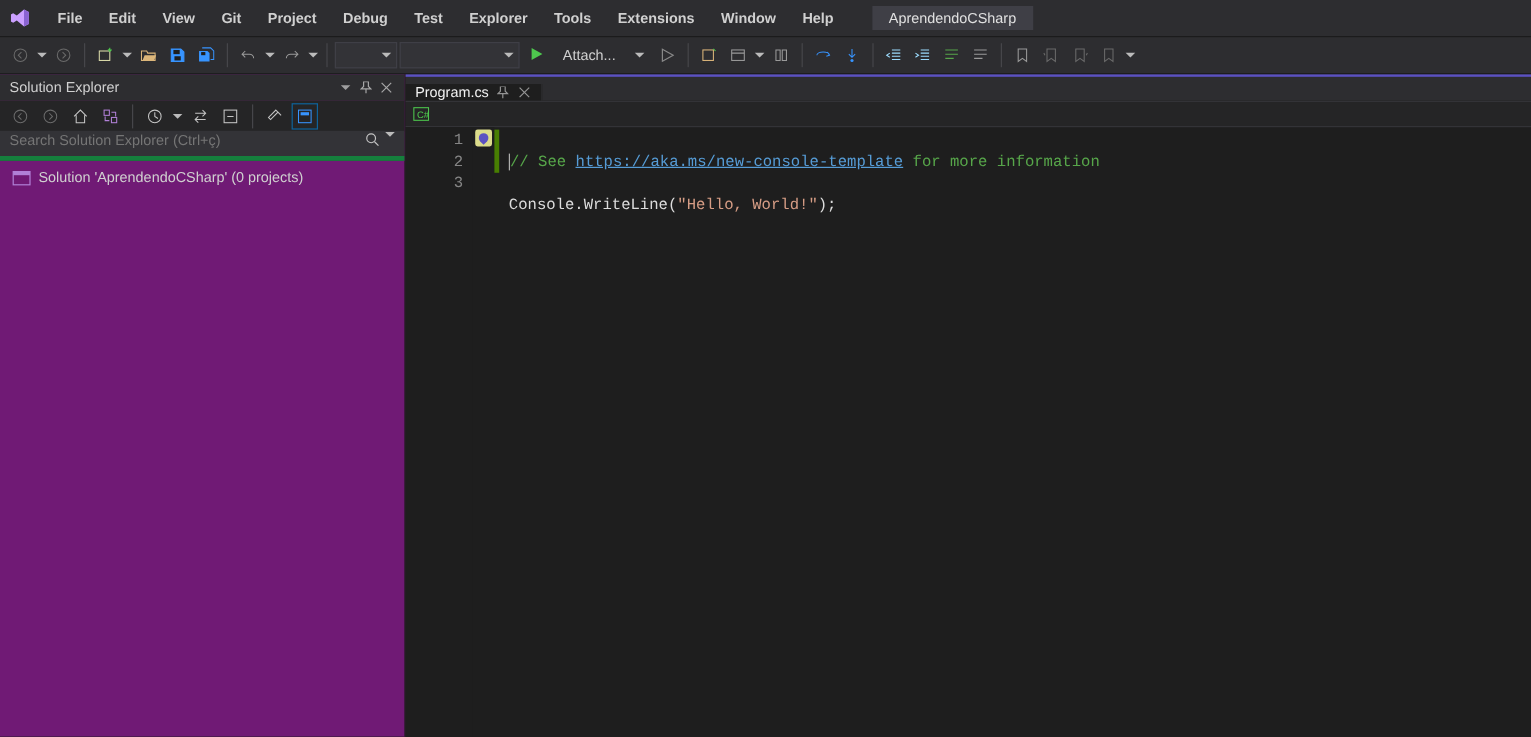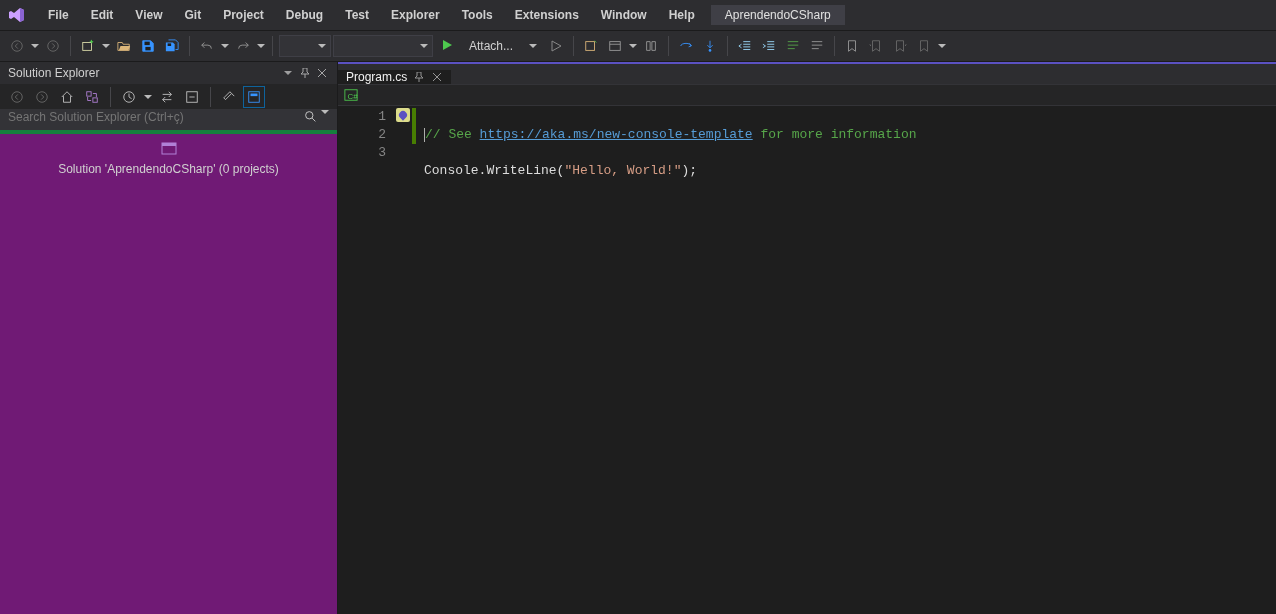--- a/index.html
+++ b/index.html
@@ -39,21 +39,21 @@
   display: flex; align-items: center;
   padding: 0 4px 0 8px;
   color: #999;
 }
 .search-box input {
   flex: 1; background: transparent; border: none; outline: none;
   color: #d0d0d0; font-size: 12px;
 }
 .search-icon { width: 14px; height: 14px; opacity: 0.7; }
 .solution-badge {
-  margin-left: 4px;
+  margin-left: 20px;
   padding: 3px 14px;
   background: #3f3f46;
   color: #e0e0e0;
   text-align: right;
 }
 
 .toolbar {
   height: 32px;
   background: #2d2d30;
   border-top: 1px solid #1b1b1c;
@@ -119,21 +119,21 @@
   display: flex; align-items: flex-start; padding: 0 8px;
 }
 .panel-search input {
   flex:1; background: transparent; border:none; outline:none; color:#d0d0d0;
   font-size: 12px;
 }
 .panel-search .tri { margin-left: 4px; }
 .tree {
   flex:1; padding: 4px 8px; color:#d0d0d0;
 }
-.tree-row { display:flex; align-items:center; gap:6px; padding:2px 2px;flex-direction:column; }
+.tree-row { display:flex; align-items:center; gap:6px; padding:2px 2px; }
 .sol-icon { width:16px; height:16px; }
 
 .editor {
   flex:1; display:flex; flex-direction:column; background:#1e1e1e; min-width:0;
 }
 .tab-well {
   height: 22px; background:#2d2d30; border-top: 2px solid #5b51c2;
   display:flex; align-items:flex-end;
 }
 .doc-tab {

